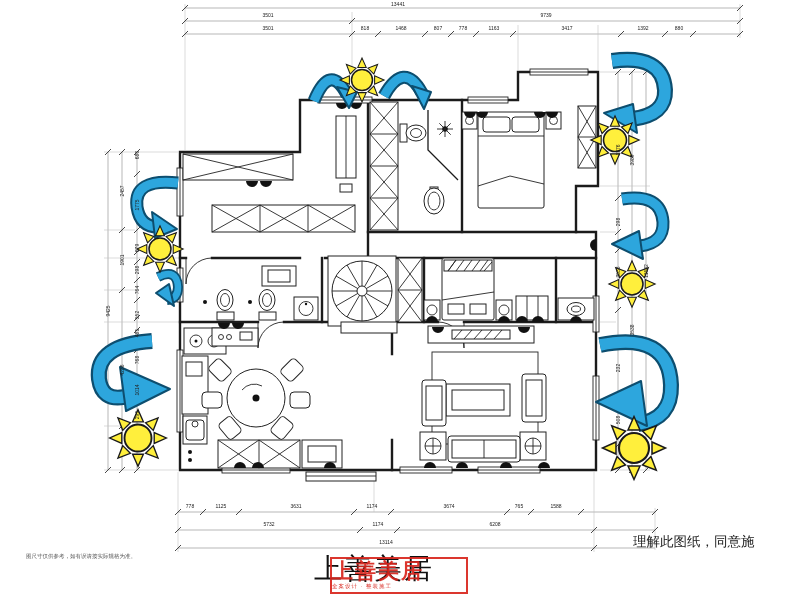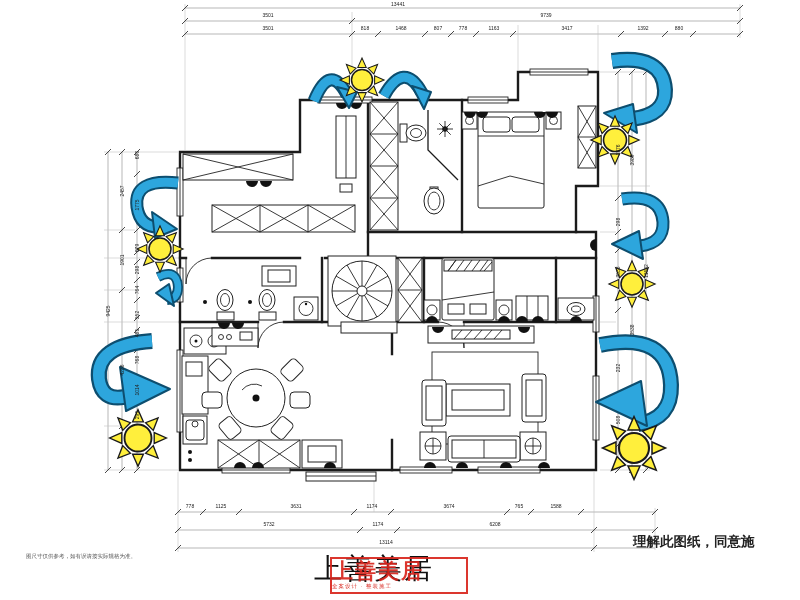--- a/index.html
+++ b/index.html
@@ -27,21 +27,21 @@
   .ao{fill:none;stroke:var(--color-arrow,#2da6dd);stroke-linecap:butt;}
   .lg-u{stroke-width:16;} .lg-o{stroke-width:11.5;}
   .md-u{stroke-width:13;} .md-o{stroke-width:9;}
   .sm-u{stroke-width:10;} .sm-o{stroke-width:6.5;}
   .ah{fill:var(--color-arrow,#2da6dd);stroke:var(--color-arrow_outline,#0d4e6f);
       stroke-width:2;stroke-linejoin:round;}
   
   .title{position:absolute;left:314px;top:550px;font-family:"Liberation Serif",serif;
          font-size:28px;letter-spacing:2px;color:#111;}
   .note-right{position:absolute;left:633px;top:533px;font-family:"Liberation Serif",serif;
-         font-size:13.5px;color:#222;font-weight:bold;}
+         font-size:13.5px;color:#222;}
   .note-left{position:absolute;left:26px;top:553px;font-size:5.5px;color:#555;}
   .watermark{position:absolute;left:330px;top:557px;width:134px;padding:1px 0 2px 0;
          border:2px solid var(--color-watermark,#d8251d);color:var(--color-watermark,#d8251d);
          text-align:left;opacity:.92;background:transparent;}
   .watermark .big{font-size:21px;font-weight:bold;letter-spacing:2px;line-height:1.05;}
   .watermark .small{font-size:5.5px;letter-spacing:1px;margin-top:1px;}
 </style>
 </head>
 <body>
 

